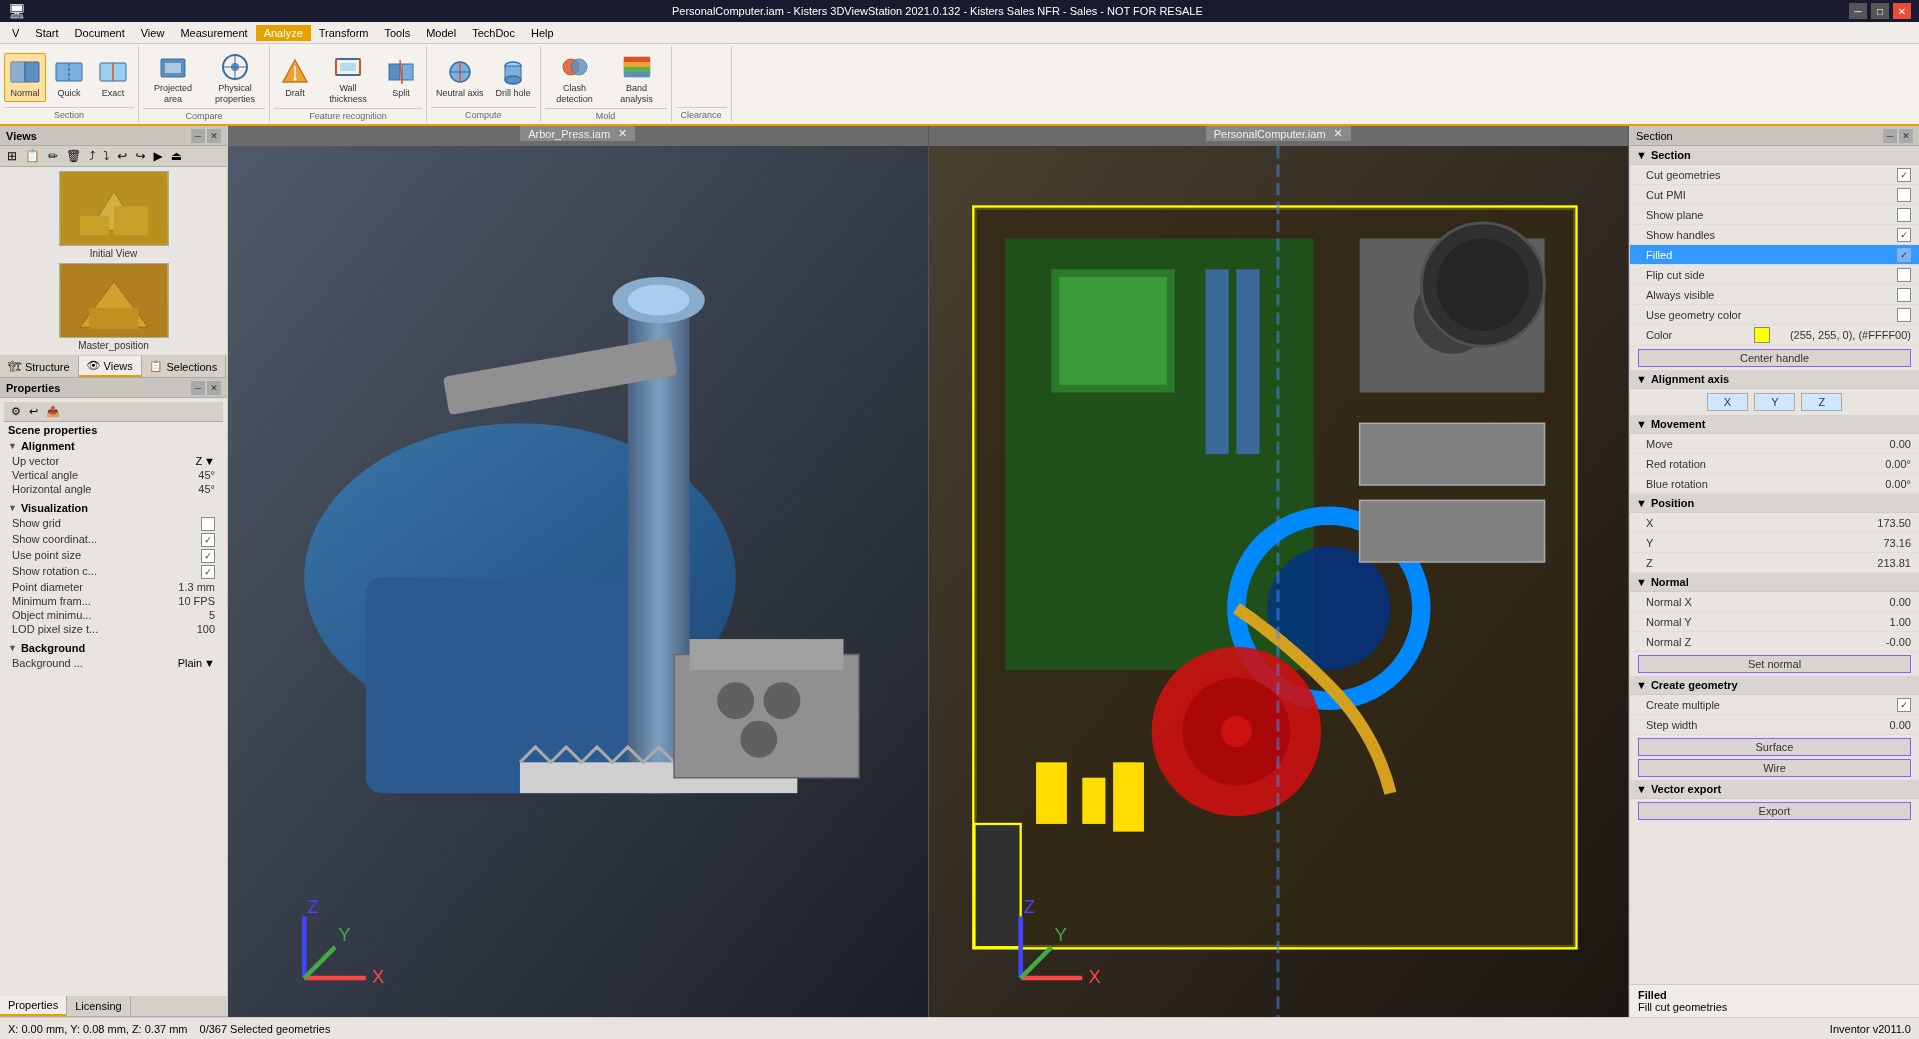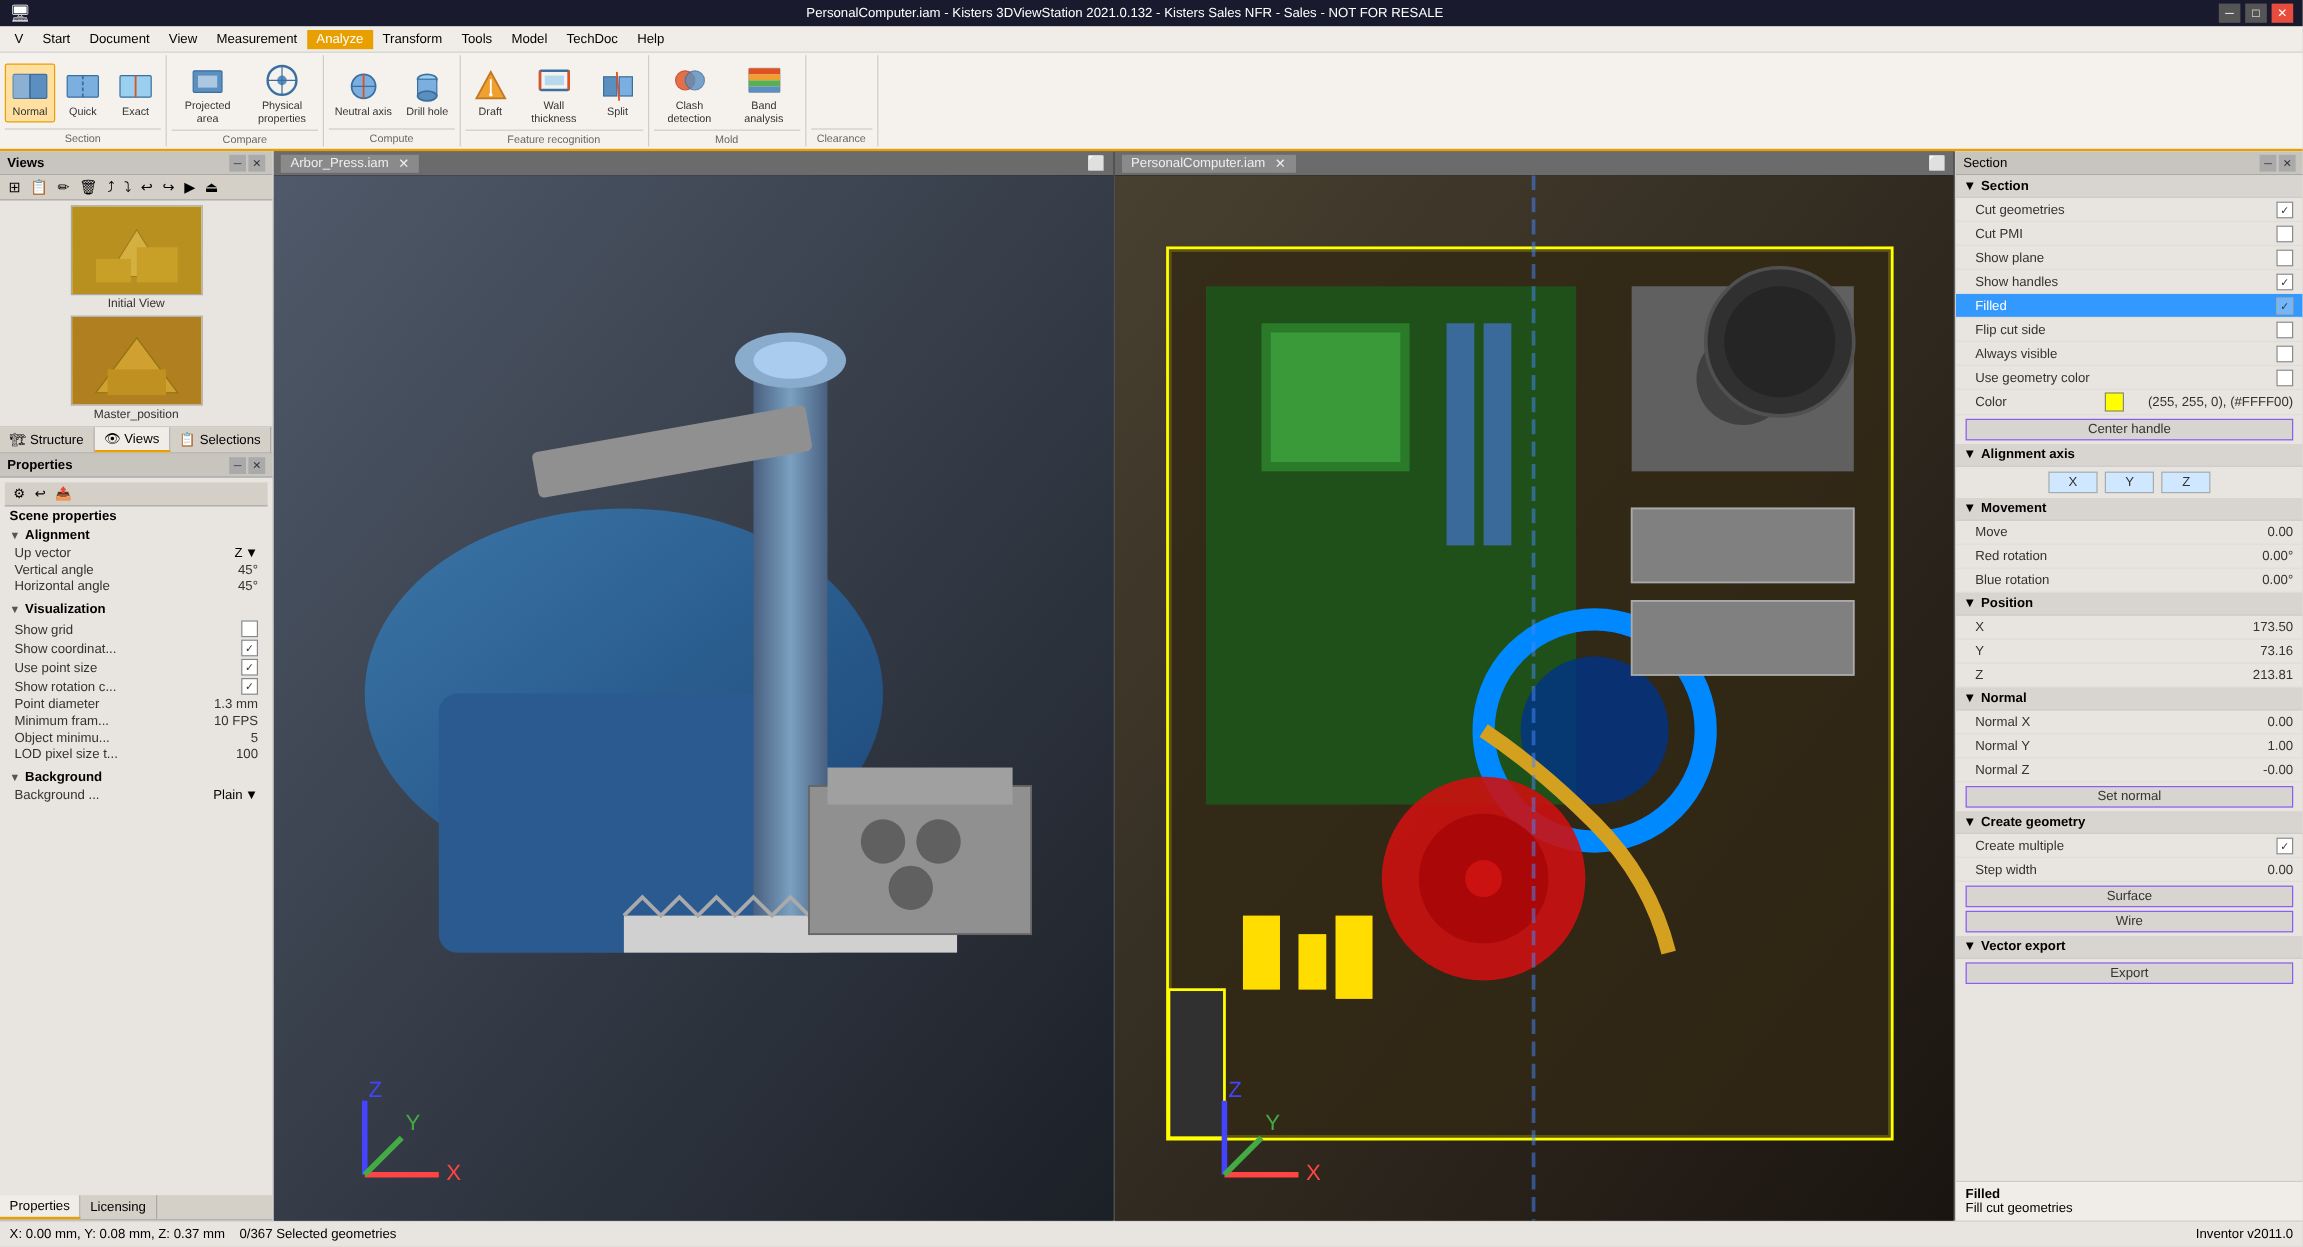--- a/index.html
+++ b/index.html
@@ -120,21 +120,21 @@
     .props-group-header {
       display: flex;
       align-items: center;
       gap: 4px;
       padding: 2px 4px;
       cursor: pointer;
       font-weight: bold;
       font-size: 11px;
     }
     .props-group-header .collapse-icon { color: #555; font-size: 9px; }
-    .props-row { display: flex; padding: 1px 8px; gap: 0; align-items: flex-end; }
+    .props-row { display: flex; padding: 1px 8px; gap: 0; align-items: flex-start; }
     .props-label { color: #333; font-size: 11px; flex: 1; }
     .props-value { color: #333; font-size: 11px; }
     .props-select { display: flex; align-items: center; gap: 2px; }
 
     
     #center-area {
       flex: 1;
       display: flex;
       flex-direction: column;
       overflow: hidden;
@@ -152,20 +152,21 @@
     }
     .viewport-header {
       background: #6b6b6b;
       height: 20px;
       display: flex;
       align-items: center;
       padding: 0 6px;
       gap: 6px;
       font-size: 11px;
       color: #eee;
+      flex-direction: column;
     }
     .viewport-header .vp-tab {
       background: #8a8a8a;
       padding: 1px 8px;
       font-size: 11px;
       color: #eee;
       cursor: pointer;
       display: flex;
       align-items: center;
       gap: 4px;
@@ -378,46 +379,20 @@
       </div>
     </div>
     <div class="toolbar-group-label">Compare</div>
   </div>
 
   <div class="toolbar-group">
     <div class="toolbar-buttons">
       <div class="toolbar-btn">
         <div class="btn-icon">
           <svg width="32" height="32" viewBox="0 0 32 32">
-            <circle cx="16" cy="16" r="10" fill="#7aafdf" stroke="#3a6fa0" stroke-width="1.5"></circle>
-            <line x1="16" y1="6" x2="16" y2="26" stroke="#e05020" stroke-width="1.5"></line>
-            <line x1="6" y1="16" x2="26" y2="16" stroke="#3a6fa0" stroke-width="1"></line>
-          </svg>
-        </div>
-        <div class="btn-label">Neutral axis</div>
-      </div>
-      <div class="toolbar-btn">
-        <div class="btn-icon">
-          <svg width="32" height="32" viewBox="0 0 32 32">
-            <ellipse cx="16" cy="10" rx="8" ry="4" fill="#9acfef" stroke="#3a6fa0" stroke-width="1.5"></ellipse>
-            <rect x="8" y="10" width="16" height="14" fill="#7aafdf" stroke="#3a6fa0" stroke-width="1"></rect>
-            <ellipse cx="16" cy="24" rx="8" ry="4" fill="#5a8fc0" stroke="#3a6fa0" stroke-width="1.5"></ellipse>
-          </svg>
-        </div>
-        <div class="btn-label">Drill hole</div>
-      </div>
-    </div>
-    <div class="toolbar-group-label">Compute</div>
-  </div>
-
-  <div class="toolbar-group">
-    <div class="toolbar-buttons">
-      <div class="toolbar-btn">
-        <div class="btn-icon">
-          <svg width="32" height="32" viewBox="0 0 32 32">
             <polygon points="16,4 28,26 4,26" fill="#f0a030" stroke="#c07820" stroke-width="1.5"></polygon>
             <line x1="16" y1="10" x2="16" y2="22" stroke="#fff" stroke-width="1.5"></line>
             <circle cx="16" cy="23" r="1.5" fill="#fff"></circle>
           </svg>
         </div>
         <div class="btn-label">Draft</div>
       </div>
       <div class="toolbar-btn">
         <div class="btn-icon">
           <svg width="32" height="32" viewBox="0 0 32 32">
@@ -434,20 +409,46 @@
           <svg width="32" height="32" viewBox="0 0 32 32">
             <rect x="4" y="8" width="11" height="16" fill="#5a8fc0" stroke="#3a6fa0" stroke-width="1"></rect>
             <rect x="17" y="8" width="11" height="16" fill="#7aafdf" stroke="#3a6fa0" stroke-width="1"></rect>
             <line x1="15" y1="4" x2="17" y2="28" stroke="#e05020" stroke-width="1.5"></line>
           </svg>
         </div>
         <div class="btn-label">Split</div>
       </div>
     </div>
     <div class="toolbar-group-label">Feature recognition</div>
+  </div>
+
+  <div class="toolbar-group">
+    <div class="toolbar-buttons">
+      <div class="toolbar-btn">
+        <div class="btn-icon">
+          <svg width="32" height="32" viewBox="0 0 32 32">
+            <circle cx="16" cy="16" r="10" fill="#7aafdf" stroke="#3a6fa0" stroke-width="1.5"></circle>
+            <line x1="16" y1="6" x2="16" y2="26" stroke="#e05020" stroke-width="1.5"></line>
+            <line x1="6" y1="16" x2="26" y2="16" stroke="#3a6fa0" stroke-width="1"></line>
+          </svg>
+        </div>
+        <div class="btn-label">Neutral axis</div>
+      </div>
+      <div class="toolbar-btn">
+        <div class="btn-icon">
+          <svg width="32" height="32" viewBox="0 0 32 32">
+            <ellipse cx="16" cy="10" rx="8" ry="4" fill="#9acfef" stroke="#3a6fa0" stroke-width="1.5"></ellipse>
+            <rect x="8" y="10" width="16" height="14" fill="#7aafdf" stroke="#3a6fa0" stroke-width="1"></rect>
+            <ellipse cx="16" cy="24" rx="8" ry="4" fill="#5a8fc0" stroke="#3a6fa0" stroke-width="1.5"></ellipse>
+          </svg>
+        </div>
+        <div class="btn-label">Drill hole</div>
+      </div>
+    </div>
+    <div class="toolbar-group-label">Compute</div>
   </div>
 
   <div class="toolbar-group">
     <div class="toolbar-buttons">
       <div class="toolbar-btn">
         <div class="btn-icon">
           <svg width="32" height="32" viewBox="0 0 32 32">
             <circle cx="12" cy="16" r="8" fill="#e05020" stroke="#c03010" stroke-width="1" opacity="0.8"></circle>
             <circle cx="20" cy="16" r="8" fill="#5a8fc0" stroke="#3a6fa0" stroke-width="1" opacity="0.8"></circle>
           </svg>

